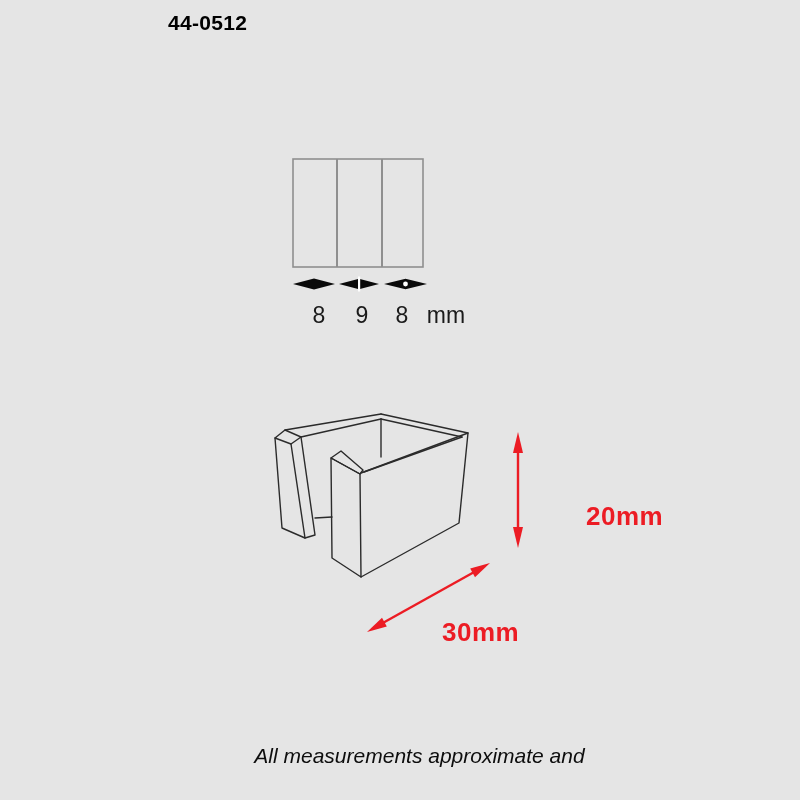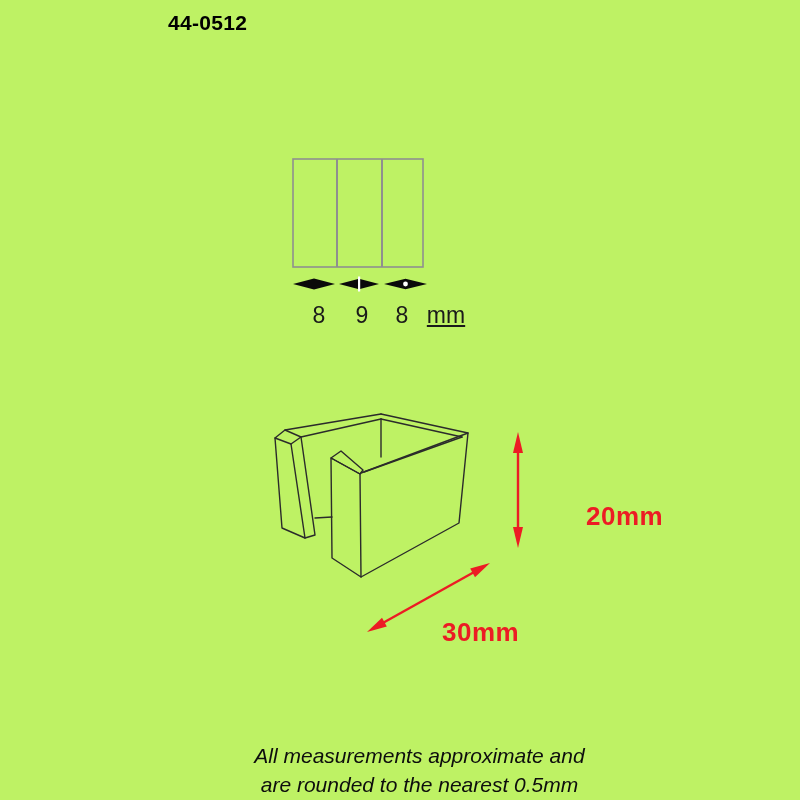--- a/index.html
+++ b/index.html
@@ -5,21 +5,21 @@
   html, body {
     margin: 0;
     padding: 0;
     background: #ffffff;
     font-family: "Liberation Sans", sans-serif;
   }
   .canvas {
     position: relative;
     width: 800px;
     height: 800px;
-    background: #bef264;
+    background: #e5e5e5;
     overflow: hidden;
   }
   .abs { position: absolute; }
   .title-line {
     color: #000000;
     font-weight: bold;
     font-size: 21px;
     letter-spacing: 0.3px;
     white-space: nowrap;
   }
@@ -72,21 +72,21 @@
       <polygon class="dim-black" points="339,284 359,278.8 379,284 359,289.2"></polygon>
       <rect x="358" y="276.5" width="2.2" height="15" fill="#ffffff"></rect>
       <polygon class="dim-black" points="384,284 405.5,278.8 427,284 405.5,289.2"></polygon>
       <circle cx="405.5" cy="284" r="2.4" fill="#ffffff"></circle>
     </g>
   </svg>
 
   <div class="abs fv-label" style="left:319px; top:302px;">8</div>
   <div class="abs fv-label" style="left:362px; top:302px;">9</div>
   <div class="abs fv-label" style="left:402px; top:302px;">8</div>
-  <div class="abs fv-label" style="left:446px; top:302px;text-decoration:underline;">mm</div>
+  <div class="abs fv-label" style="left:446px; top:302px;">mm</div>
 
   <svg class="abs" style="left:0; top:0;" width="800" height="800" viewBox="0 0 800 800">
     <g class="sketch">
 
       <path d="M275,438 L285,430 L301,437 L291,444 Z"></path>
       <path d="M275,438 L282,528 L305,538 L291,444"></path>
       <path d="M301,437 L315,535 L305,538"></path>
 
       <path d="M285,430 L381,414"></path>
       <path d="M301,437 L381,419"></path>
@@ -118,16 +118,15 @@
       <polygon class="red-fill" points="490,563 475,577.2 470.2,568.4"></polygon>
       <polygon class="red-fill" points="367,632 386.8,626.6 382,617.8"></polygon>
     </g>
   </svg>
 
   <div class="abs red-dim" style="left:554px; top:501px;margin-left:32px;">20mm</div>
   <div class="abs red-dim" style="left:442px; top:617px;">30mm</div>
 
   <div class="abs footer-text" style="top:741px;">
     <div>All measurements approximate and</div>
-    <div>are rounded to the nearest 0.5mm</div>
   </div>
 
 </div>
 
 </body></html>

